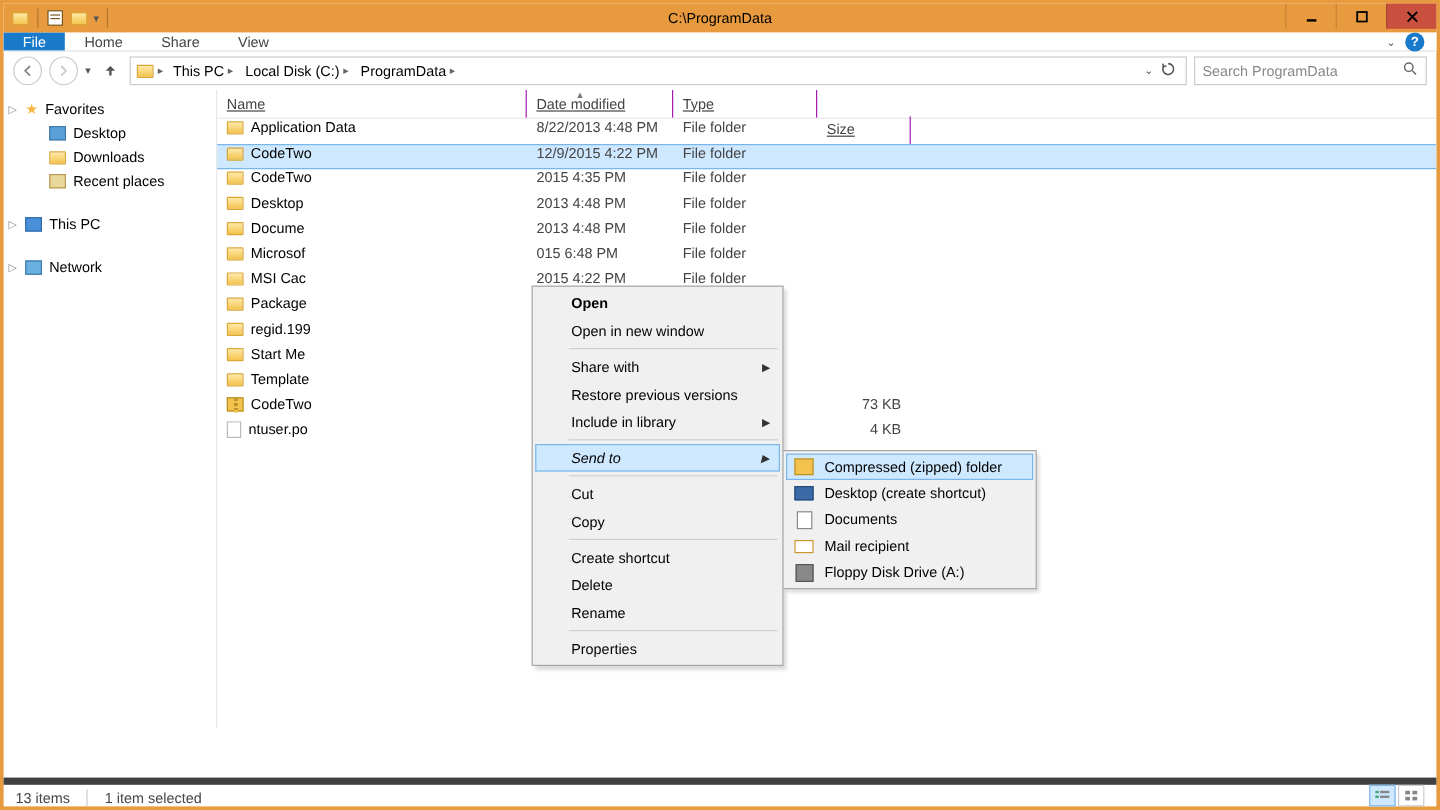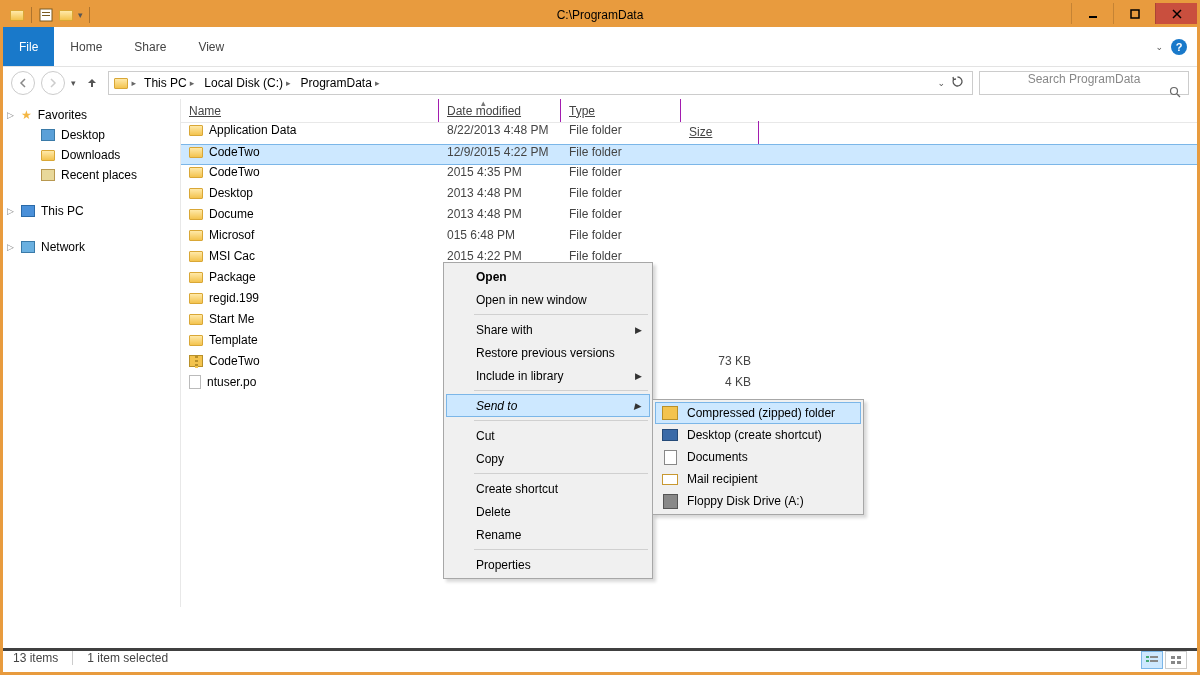--- a/index.html
+++ b/index.html
@@ -12,35 +12,35 @@
 .titlebar-icons { display: flex; gap: 4px; padding-left: 6px; align-items: center; }
 .titlebar-icon { width: 16px; height: 16px; display: inline-flex; align-items: center; justify-content: center; }
 .titlebar-divider { width:1px; height:16px; background: rgba(0,0,0,0.25); margin:0 2px;}
 .title { position: absolute; left: 50%; transform: translateX(-50%); color: #000; font-size: 12px; }
 .win-controls { position: absolute; right: 0; top: 0; display: flex; }
 .win-btn { width: 42px; height: 21px; display: flex; align-items: center; justify-content: center; border-left: 1px solid rgba(0,0,0,0.15); }
 .win-btn.close { background: #c94f3e; }
 .win-btn svg { width: 10px; height: 10px; }
 
 
-.ribbon { height: 40px; background: #fff; border-bottom: 1px solid #e3e3e3; display: flex; align-items: stretch; }
+.ribbon { height: 16px; background: #fff; border-bottom: 1px solid #e3e3e3; display: flex; align-items: stretch; }
 .ribbon-tab { padding: 0 16px; display: flex; align-items: center; color: #444; cursor: default; }
 .ribbon-tab.file { background: #1979ca; color: #fff; }
 .ribbon-right { margin-left: auto; display: flex; align-items: center; padding-right: 10px; gap: 8px; }
 .help-icon { width: 16px; height: 16px; border-radius: 50%; background: #1979ca; color: #fff; display: flex; align-items: center; justify-content: center; font-size: 11px; font-weight: bold; }
 
 
 .navrow { height: 32px; display: flex; align-items: center; padding: 4px 8px; gap: 6px; }
 .nav-btn { width: 24px; height: 24px; border-radius: 50%; border: 1px solid #ccc; display: flex; align-items: center; justify-content: center; color: #888; }
 .nav-up { width: 20px; height: 20px; display: flex; align-items: center; justify-content: center; color: #555; }
 .addressbar { flex: 1; height: 24px; border: 1px solid #ccc; display: flex; align-items: center; padding: 0 4px; gap: 0; }
 .addr-seg { display: flex; align-items: center; gap: 3px; padding: 0 5px; height: 100%; }
 .addr-seg .chev { color: #666; font-size: 9px; }
 .addr-right { margin-left: auto; display: flex; align-items: center; gap: 6px; padding-right: 4px; }
-.searchbox { width: 210px; height: 24px; border: 1px solid #ccc; display: flex; align-items: center; padding: 0 6px; color: #888; flex-direction: column; }
+.searchbox { width: 194px; height: 24px; border: 1px solid #ccc; display: flex; align-items: center; padding: 0 6px; color: #888; }
 .searchbox .mag { margin-left: auto; color: #666; }
 
 
 .body { flex: 1; display: flex; overflow: hidden; }
 .sidebar { width: 178px; border-right: 1px solid #e8e8e8; padding-top: 6px; }
 .side-group { margin-bottom: 16px; }
 .side-head { display: flex; align-items: center; gap: 6px; padding: 3px 8px 3px 18px; font-size: 12px; }
 .side-item { display: flex; align-items: center; gap: 6px; padding: 3px 8px 3px 38px; }
 .star-ico { color: #f4b642; }
 .folder-ico { width: 14px; height: 11px; background: linear-gradient(#ffe9a8,#f3c34e); border: 1px solid #d9a736; border-radius: 1px; display:inline-block; }
@@ -71,21 +71,21 @@
 .ctxitem { height: 23px; display: flex; align-items: center; padding: 0 20px 0 30px; position: relative; }
 .ctxitem.hover { background: #cde8ff; border: 1px solid #7bb6e8; padding: 0 19px 0 29px; height:23px;font-style:italic; }
 .ctxitem .arrow { position: absolute; right: 8px; font-size: 9px; color: #333; }
 .ctxsep { height: 1px; background: #d0d0d0; margin: 3px 2px 3px 28px; }
 .ctxmenu.sub { left: 471px; top: 300px; width: 212px; }
 .subitem { height: 22px; display: flex; align-items: center; gap: 8px; padding: 0 10px 0 6px; }
 .subitem.hover { background: #cde8ff; border: 1px solid #7bb6e8; padding: 0 9px 0 5px; height:22px; }
 .subicon { width: 18px; height: 16px; display: inline-flex; align-items: center; justify-content: center; }
 
 
-.statusbar { height: 24px; border-top: 3px solid #404040; display: flex; align-items: flex-start; padding: 0 10px; gap: 14px; color: #444; margin-top: 41px; }
+.statusbar { height: 24px; border-top: 6px solid #404040; display: flex; align-items: flex-end; padding: 0 10px; gap: 14px; color: #444; margin-top: 41px; }
 .status-right { margin-left: auto; display: flex; gap: 2px; }
 .view-btn { width: 22px; height: 18px; border: 1px solid #ccc; display:flex; align-items:center; justify-content:center; }
 .view-btn.active { background: #cde8ff; border-color:#7bb6e8; }
 
 .chev-down { font-size: 9px; color:#555; }
 </style>
 </head>
 <body>
 
 <div class="window">

